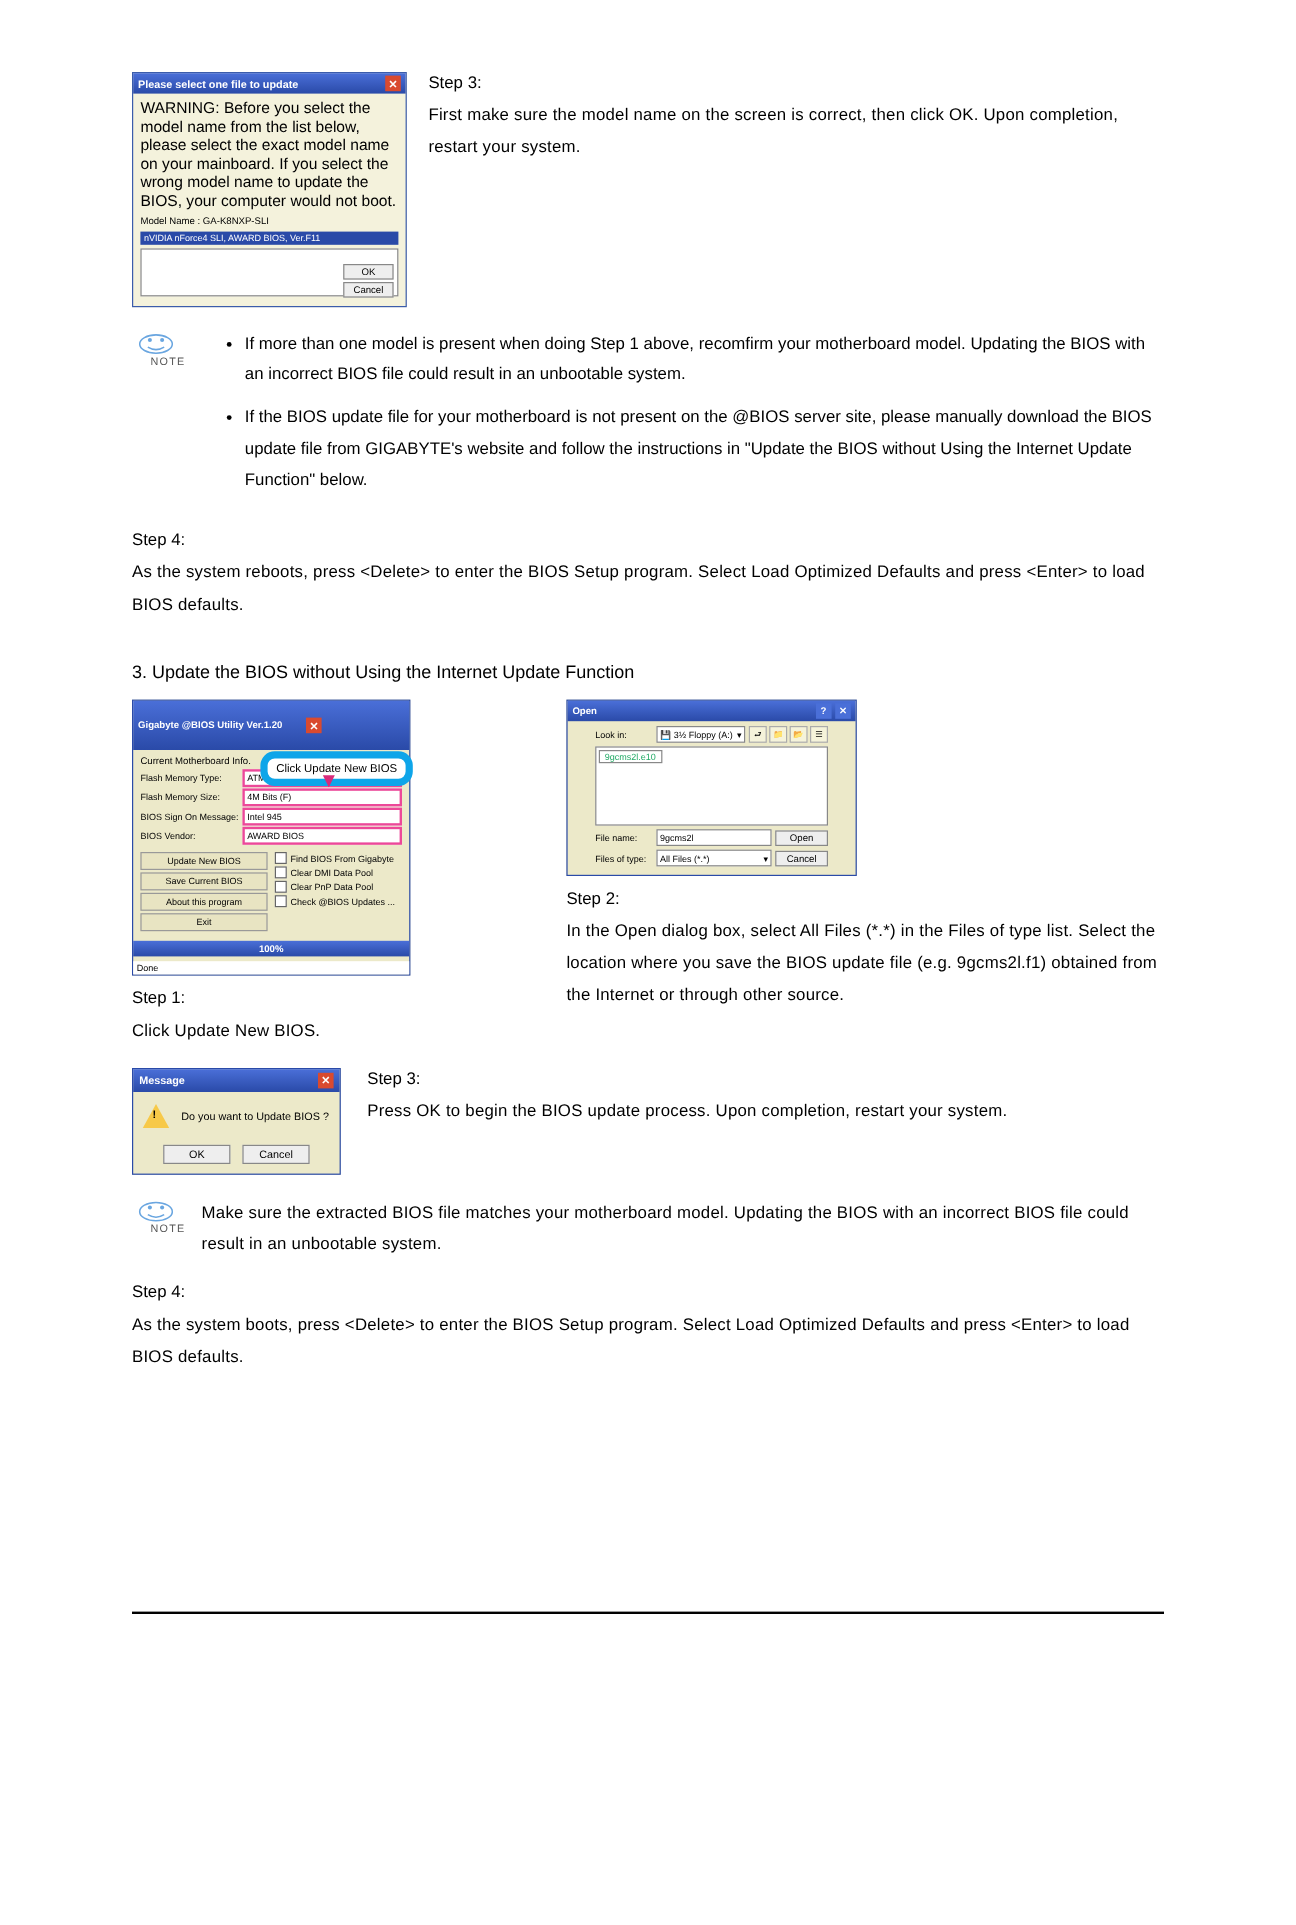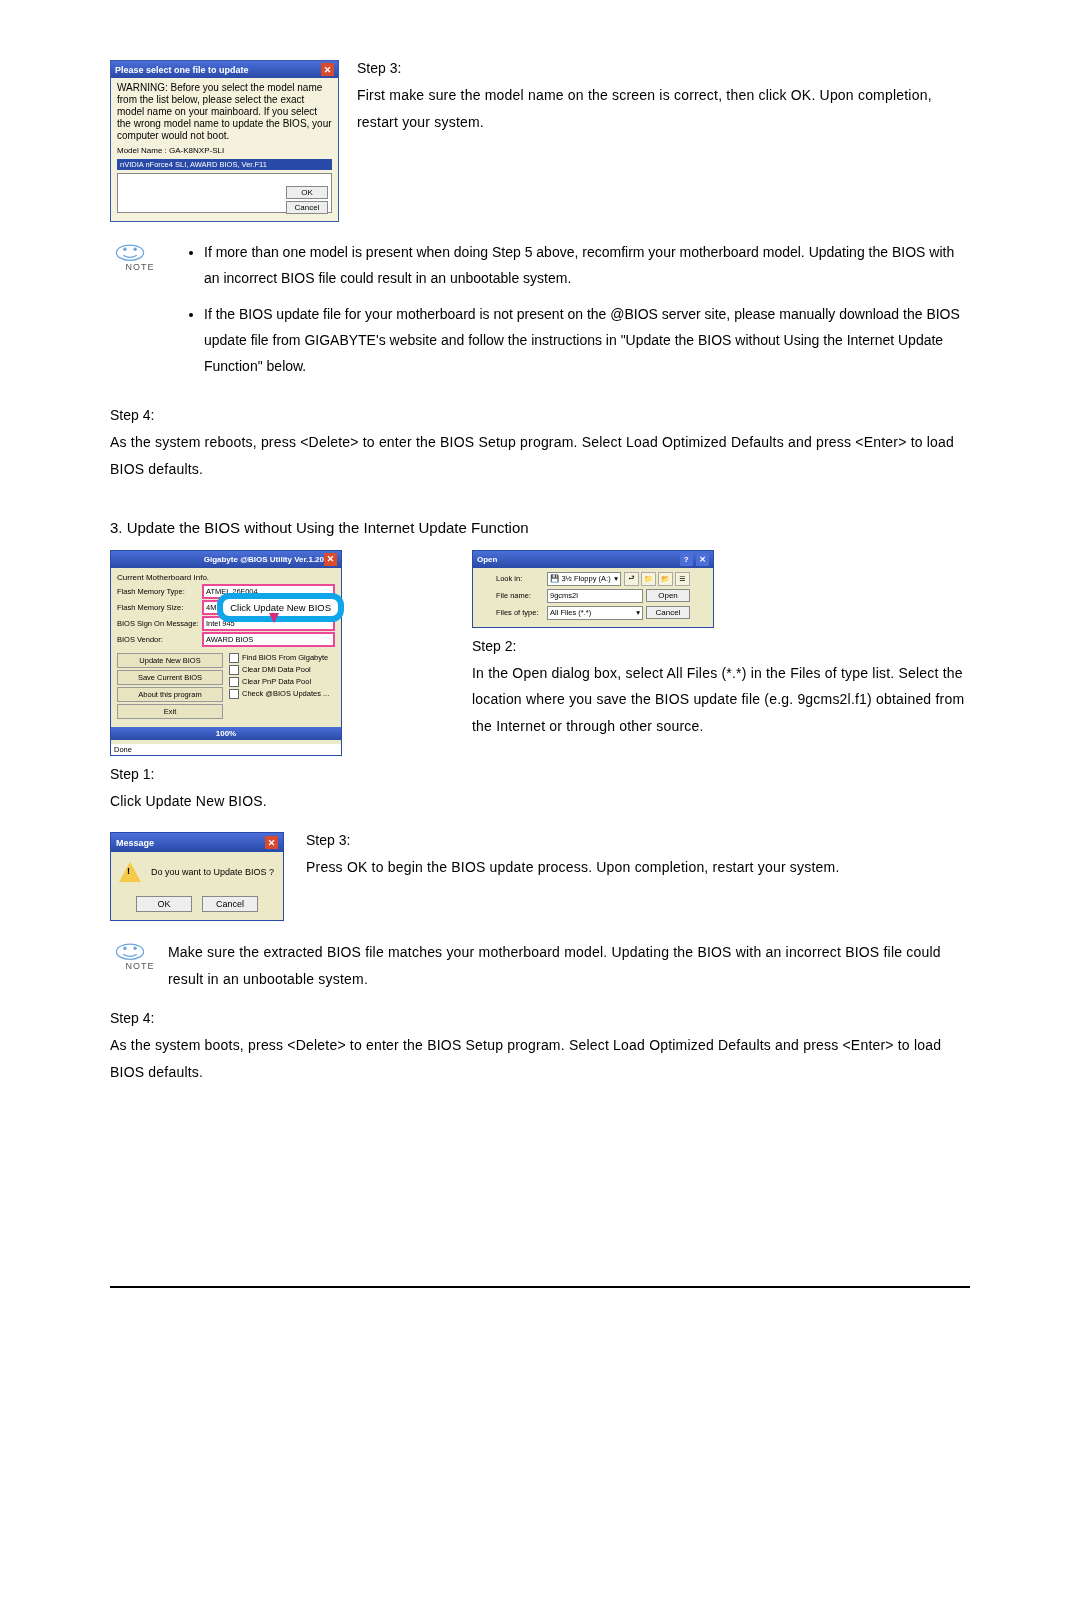--- a/index.html
+++ b/index.html
@@ -28,21 +28,21 @@
 .dlg1-title {
   background: linear-gradient(#4a6fd8,#2a4aa8);
   color: #fff;
   font-weight: bold;
   padding: 2px 4px;
   display: flex;
   justify-content: space-between;
   align-items: center;
 }
 .dlg1-body { padding: 4px 6px; }
-.dlg1-warn { font-size: 10px; line-height: 1.2; margin-bottom: 4px; }
+.dlg1-warn { font-size: 13px; line-height: 1.2; margin-bottom: 4px; }
 .dlg1-model { font-size: 8px; margin-bottom: 4px; }
 .dlg1-sel {
   background: #2a4aa8; color:#fff; padding:1px 3px; font-size:7.5px;
   margin-bottom: 3px;
 }
 .dlg1-list {
   background:#fff; border:1px solid #888; height:38px; margin-bottom:4px; position:relative;
 }
 .dlg1-btns { display:flex; flex-direction:column; gap:2px; position:absolute; right:3px; top:12px;}
 .smbtn {
@@ -64,22 +64,22 @@
 
 
 .sec-head { font-size:15px; margin: 36px 0 14px 0; }
 
 
 .util {
   width: 230px; border:1px solid #2a4aa8; background:#ece9c9; font-size:8px;
   position: relative;
 }
 .util-title {
-  background:linear-gradient(#4a6fd8,#2a4aa8); color:#fff; padding:2px 4px;
-  display:flex; justify-content:flex-end; align-items:center; font-weight:bold;
+  background:linear-gradient(#4a6fd8,#2a4aa8); color:#fff; padding:14px 4px;
+  display:flex; justify-content:flex-start; align-items:center; font-weight:bold;gap:20px;
 }
 .util-body { padding:5px 6px 4px 6px; }
 .info-lbl { font-size:8px; margin-bottom:2px; }
 .info-row { display:flex; align-items:center; margin-bottom:1px; gap:3px;}
 .info-row .l { width:82px; font-size:7.5px;}
 .info-row .v { border:2px solid #ec4899; background:#fff; padding:0 2px; font-size:7.5px; height:11px; line-height:11px; flex:1; overflow:hidden;}
 .util-grid { display:flex; gap:6px; margin-top:6px;}
 .util-col { flex:1; display:flex; flex-direction:column; gap:2px;}
 .chk { font-size:7.5px; display:flex; align-items:center; gap:3px;}
 .chk .box { width:8px; height:8px; border:1px solid #666; background:#fff; display:inline-block;}
@@ -168,21 +168,21 @@
       <svg viewBox="0 0 40 24">
           <ellipse cx="20" cy="14" rx="16" ry="9" fill="none" stroke="#6aa6e0" stroke-width="1.5"></ellipse>
           <circle cx="14" cy="10" r="2" fill="#6aa6e0"></circle>
           <circle cx="26" cy="10" r="2" fill="#6aa6e0"></circle>
           <path d="M12 17 q8 5 16 0" fill="none" stroke="#6aa6e0" stroke-width="1.5"></path>
         </svg>
       <span class="note-label">NOTE</span>
     </div>
     <div class="note-body">
       <ul class="bullet-list">
-        <li>If more than one model is present when doing Step 5 above, recomfirm your motherboard model. Updating the BIOS with an incorrect BIOS file could result in an unbootable system.</li>
+        <li>If more than one model is present when doing Step 1 above, recomfirm your motherboard model. Updating the BIOS with an incorrect BIOS file could result in an unbootable system.</li>
         <li>If the BIOS update file for your motherboard is not present on the @BIOS server site, please manually download the BIOS update file from GIGABYTE's website and follow the instructions in "Update the BIOS without Using the Internet Update Function" below.</li>
       </ul>
     </div>
   </div>
 
   <div class="step-label">Step 4:</div>
   <div class="para" style="margin-bottom:10px;">As the system reboots, press &lt;Delete&gt; to enter the BIOS Setup program. Select Load Optimized Defaults and press &lt;Enter&gt; to load BIOS defaults.</div>
 
   <div class="sec-head">3.  Update the BIOS without Using the Internet Update Function</div>
 
@@ -265,20 +265,23 @@
                 <span>3½ Floppy (A:)</span>
                 <span style="margin-left:auto;">▾</span>
               </span>
             <span class="toolbar">
               <span class="tb">⮐</span>
               <span class="tb">📁</span>
               <span class="tb">📂</span>
               <span class="tb">☰</span>
             </span>
           </div>
+          <div class="filelist">
+            <span class="filechip">9gcms2l.e10</span>
+          </div>
           <div class="odr" style="margin-top:3px;">
             <span class="l">File name:</span>
             <span class="dd">9gcms2l</span>
             <span class="obtn">Open</span>
           </div>
           <div class="odr">
             <span class="l">Files of type:</span>
             <span class="dd">
                 <span>All Files (*.*)</span>
                 <span style="margin-left:auto;">▾</span>

